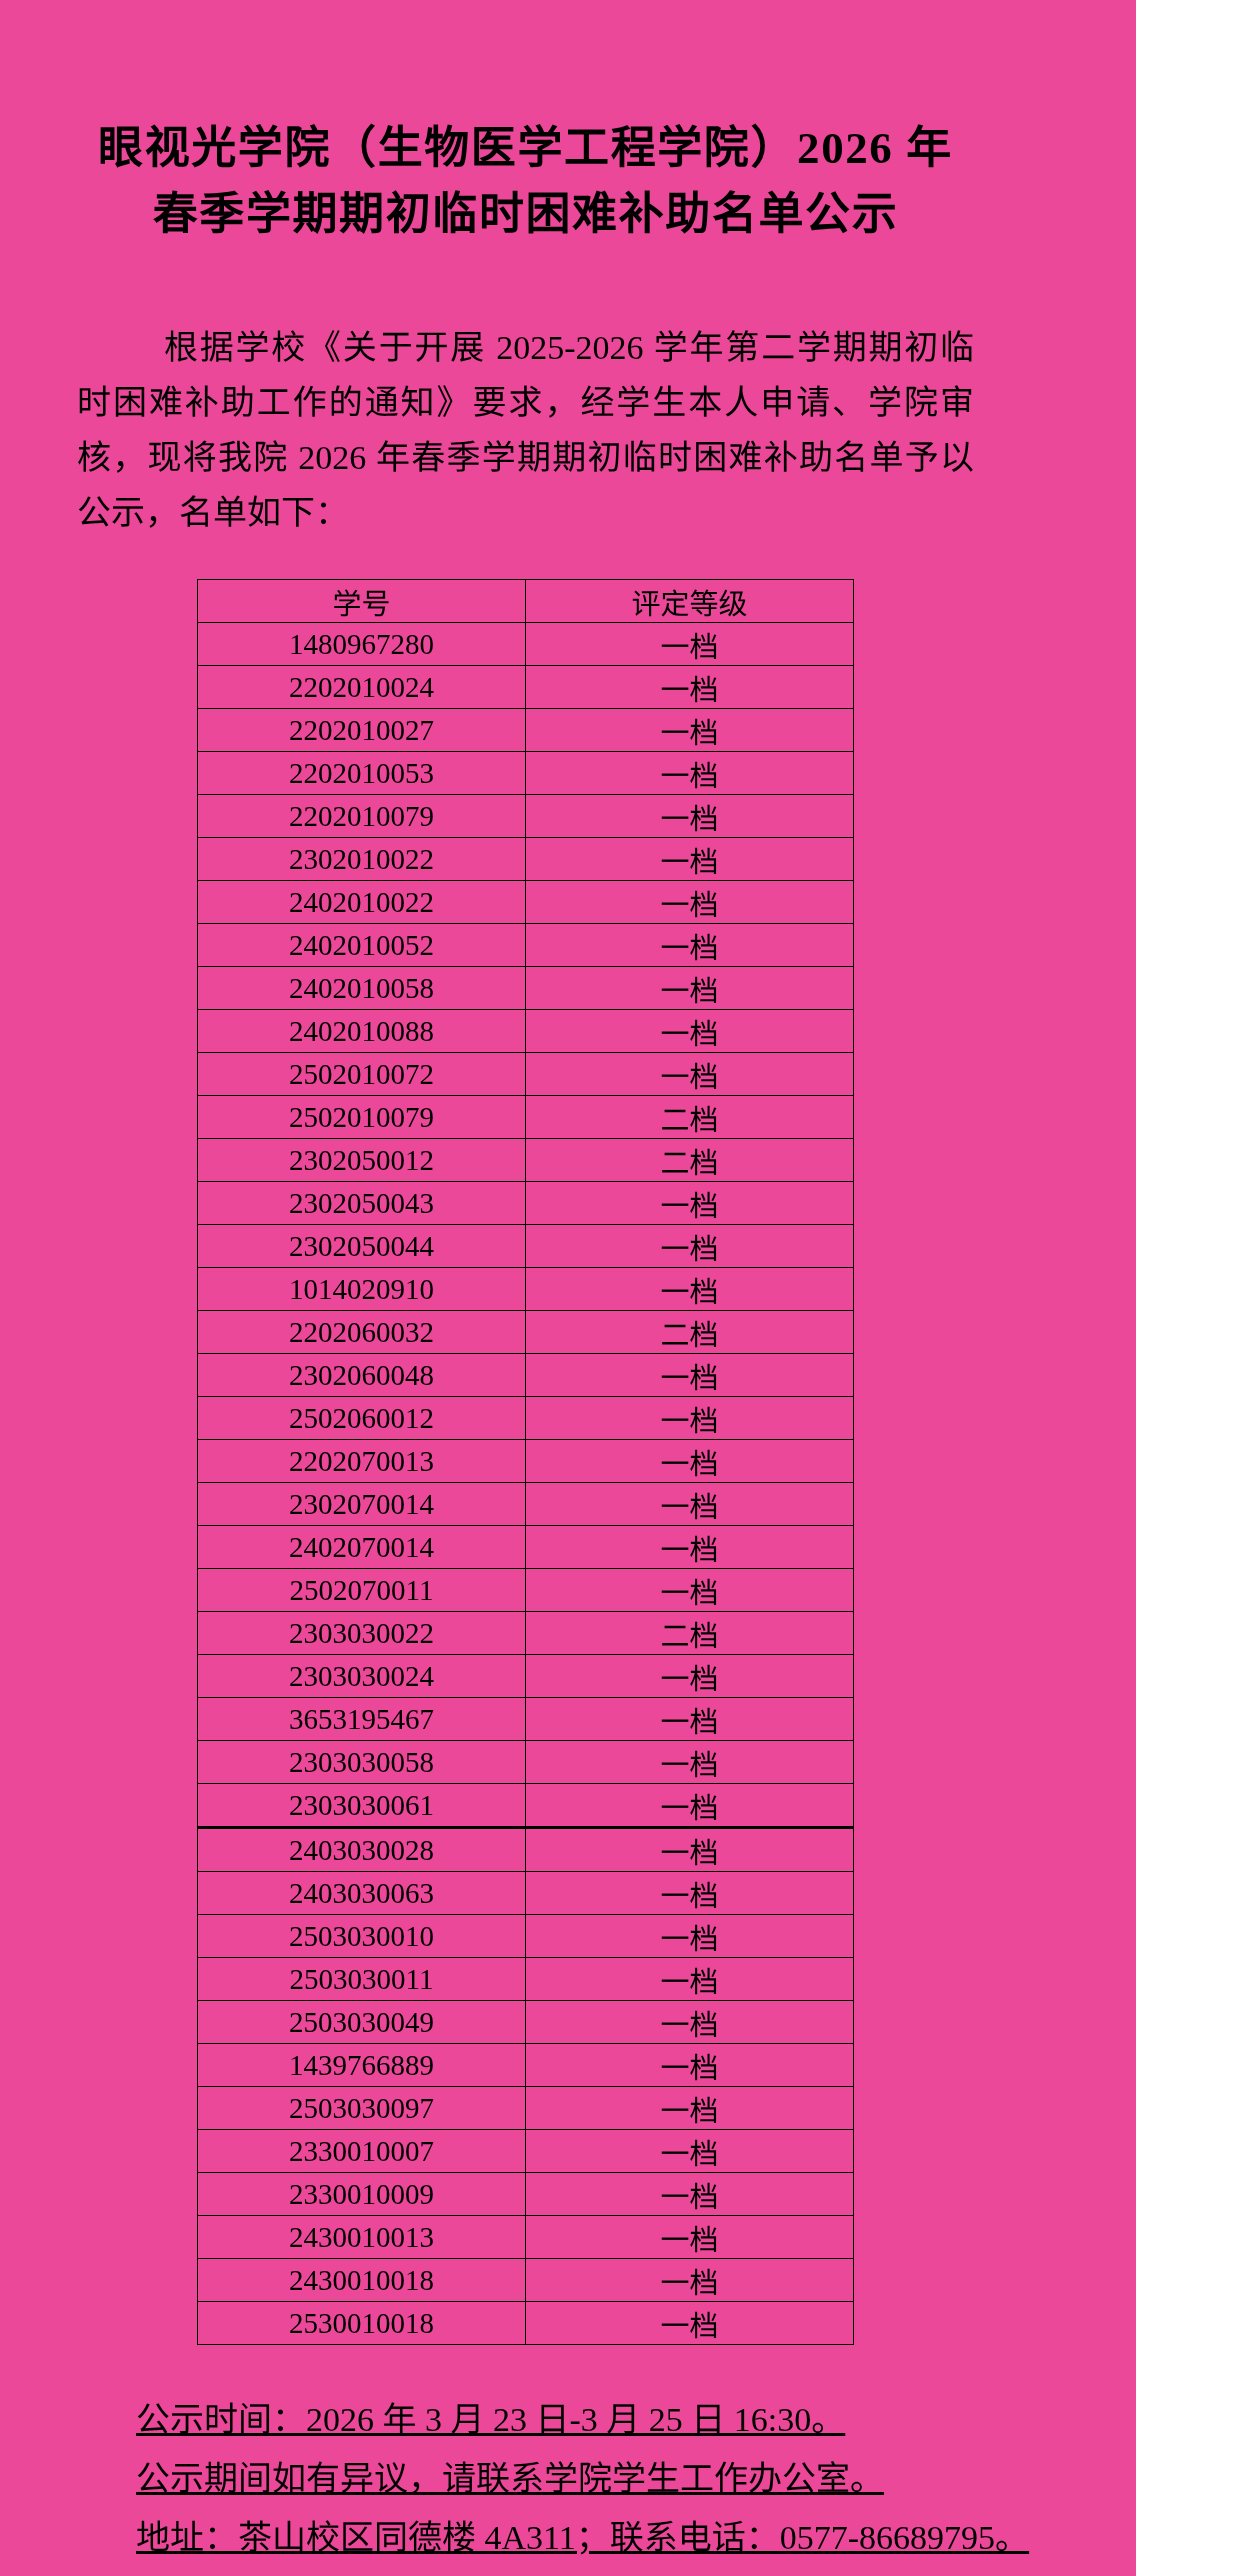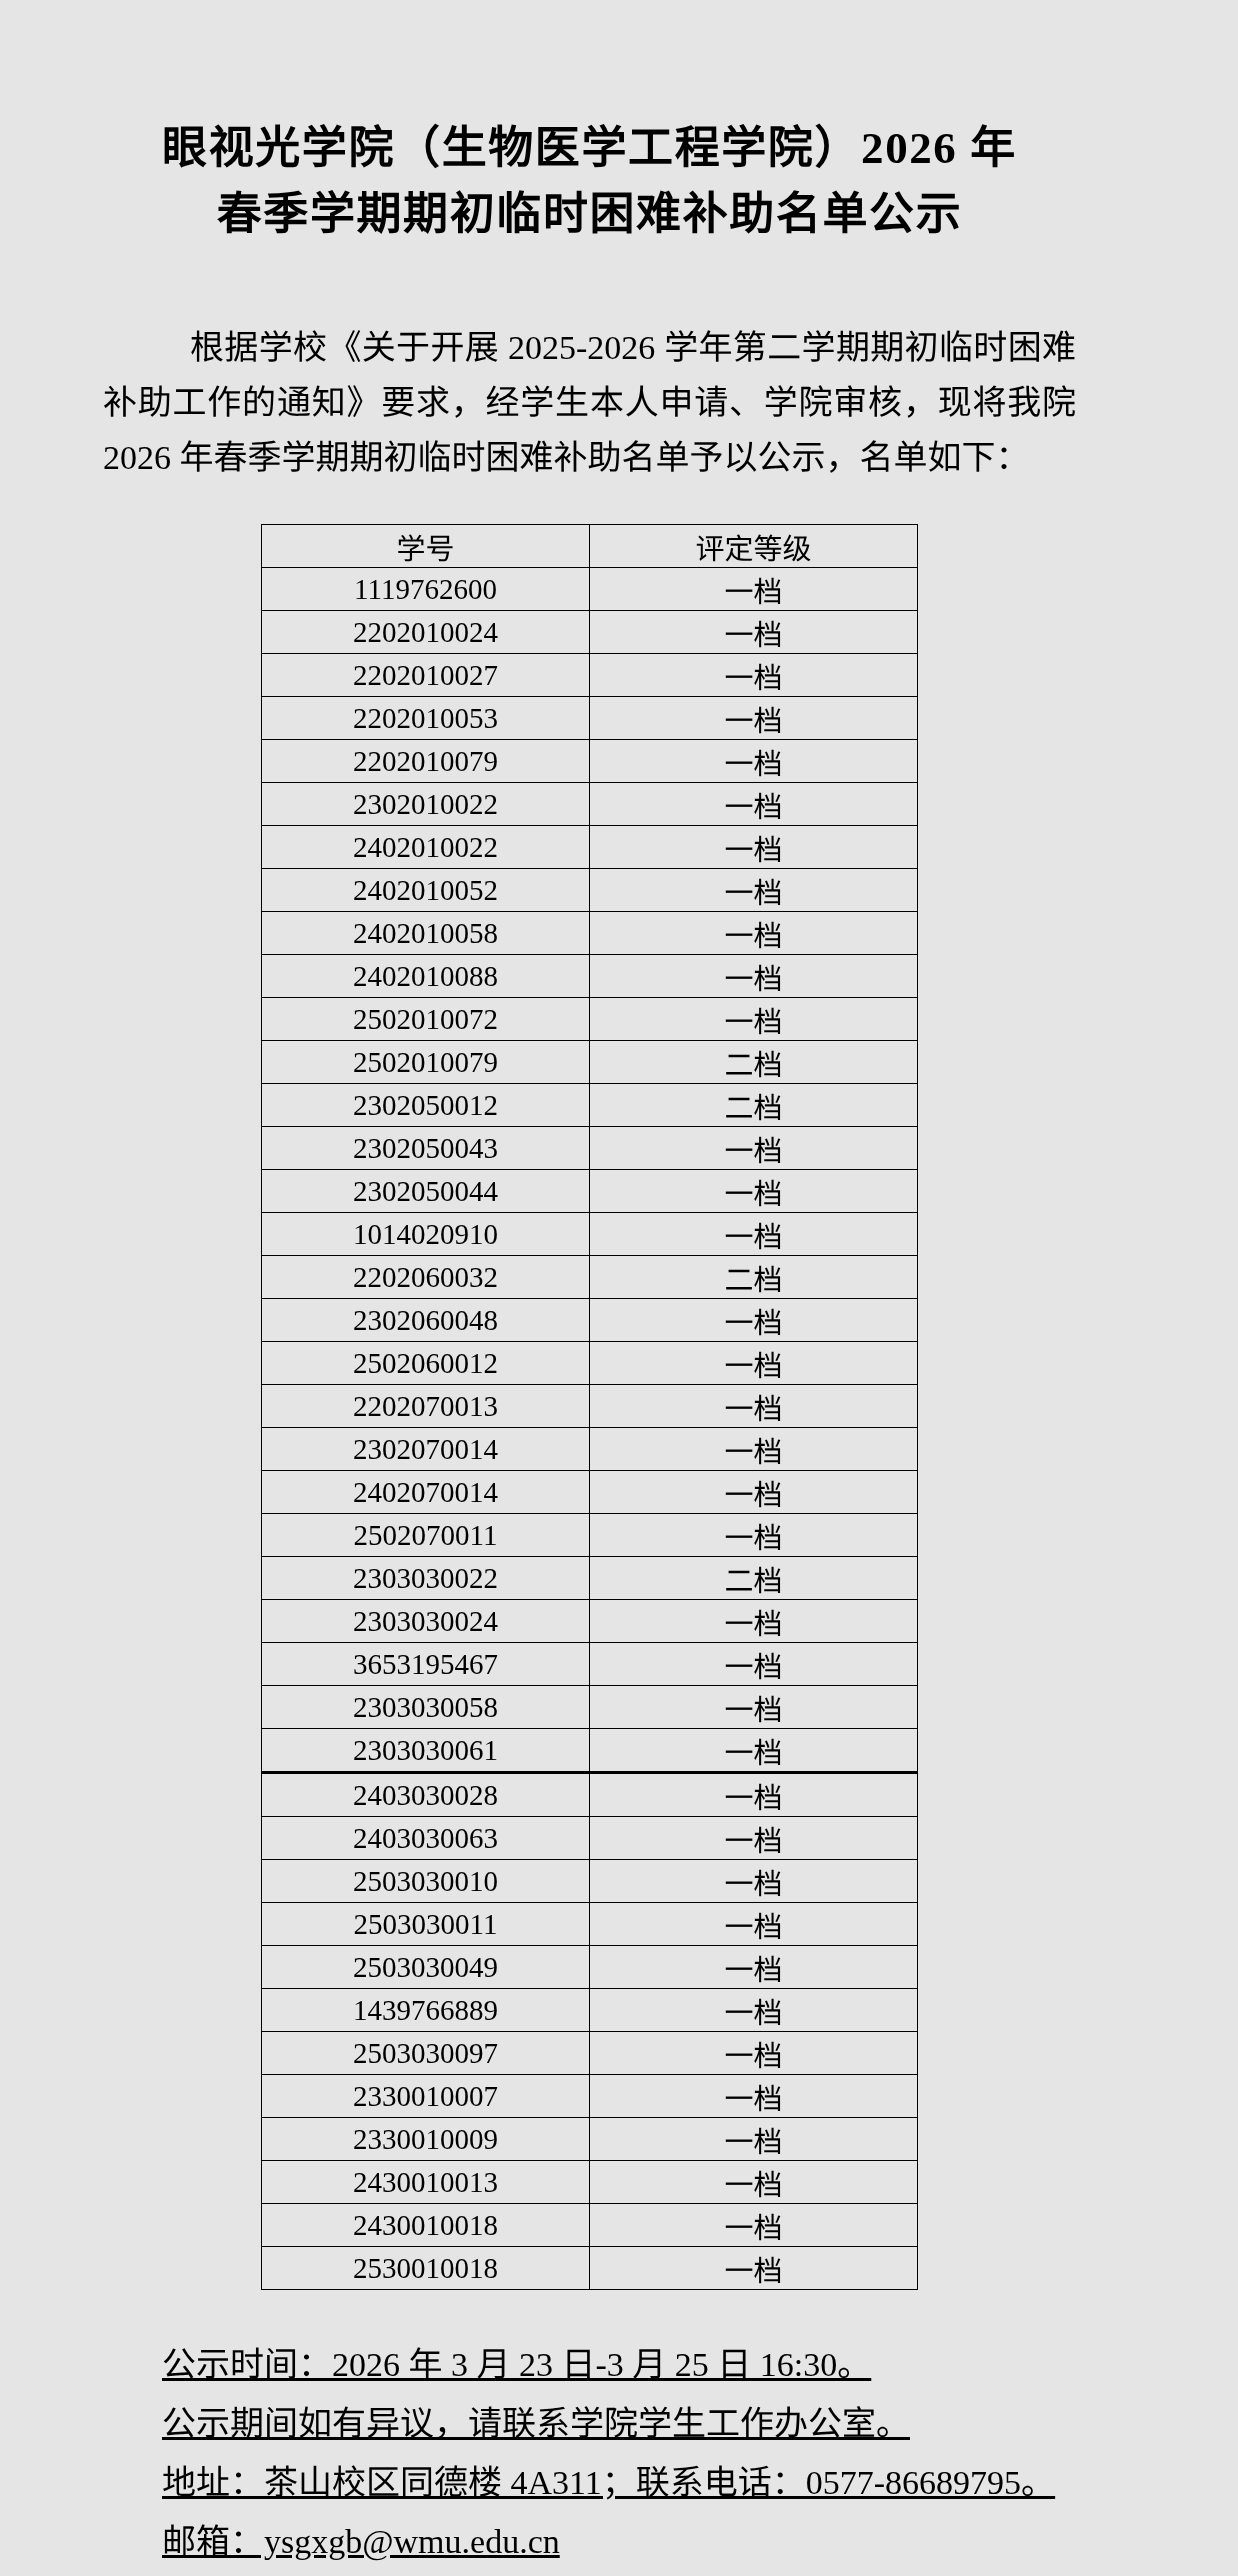--- a/index.html
+++ b/index.html
@@ -9,24 +9,24 @@
   }
   body {
     width: 1238px;
     height: 2576px;
     overflow: hidden;
     color: #000000;
     font-family: "Liberation Serif", "DejaVu Serif", serif;
   }
   .doc {
     box-sizing: border-box;
-    width: 1238px;
+    width: 1136px;
     height: 2576px;
-    padding: 115px 162px 0 103px;
-    background: #e5e5e5;
+    padding: 115px 162px 0 77px;
+    background: #ec4899;
   }
   .title {
     text-align: center;
     font-size: 45px;
     font-weight: bold;
     line-height: 66px;
     letter-spacing: 1.6px;
     margin: 0;
   }
   .intro {
@@ -81,21 +81,21 @@
 
   <table class="roster">
     <thead>
       <tr>
         <th>学号</th>
         <th>评定等级</th>
       </tr>
     </thead>
     <tbody>
         <tr>
-          <td>1119762600</td>
+          <td>1480967280</td>
           <td>一档</td>
         </tr>
         <tr>
           <td>2202010024</td>
           <td>一档</td>
         </tr>
         <tr>
           <td>2202010027</td>
           <td>一档</td>
         </tr>

